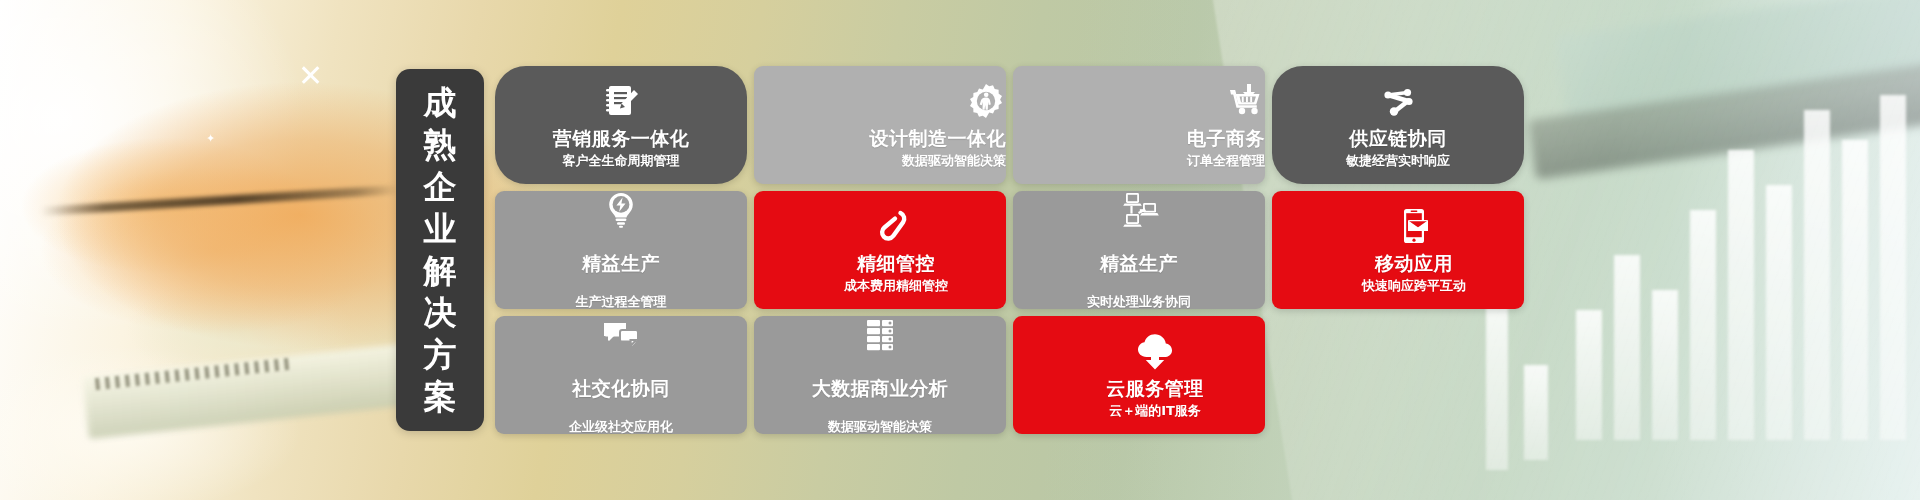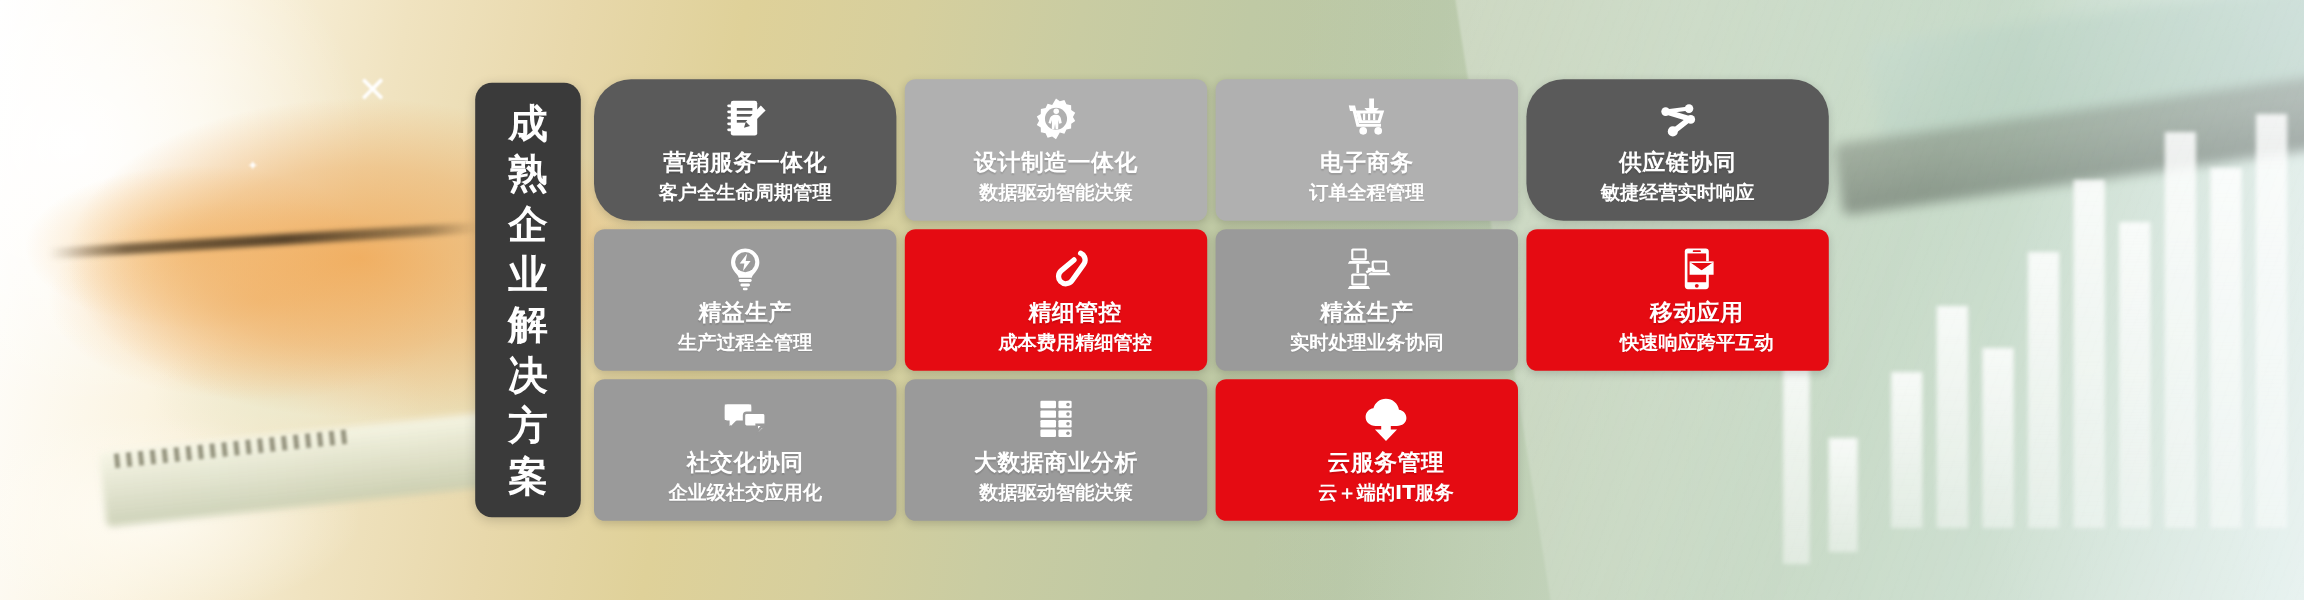--- a/index.html
+++ b/index.html
@@ -109,33 +109,33 @@
     grid-template-rows:repeat(3,118px);
     gap:7px;
   }
   .card{
     border-radius:9px;position:relative;
     display:flex;flex-direction:column;align-items:center;justify-content:center;
     box-shadow:0 2px 7px rgba(0,0,0,.16);
     color:#fff;text-align:center;
   }
   .card.dark   {background:#5a5a5a;border-radius:31px;}
-  .card.gray   {background:#b0b0b0;}
-  .card.midgray{background:#9a9a9a;}
+  .card.gray   {background:#b0b0b0;align-items:flex-end;}
+  .card.midgray{background:#9a9a9a;gap:16px;}
   .card.red    {background:#e50b12;padding-left:32px;}
   .card-icon{
     height:40px;margin-bottom:7px;display:flex;align-items:center;justify-content:center;
   }
   .card-icon svg{display:block;}
   .card-title{
     font-size:19px;font-weight:bold;letter-spacing:.5px;line-height:1.15;
     text-shadow:0 1px 1px rgba(0,0,0,.12);
   }
   .card-sub{
-    font-size:16px;font-weight:bold;margin-top:4px;line-height:1.15;
+    font-size:13px;font-weight:bold;margin-top:4px;line-height:1.15;
     text-shadow:0 1px 1px rgba(0,0,0,.10);
   }
 </style>
 </head>
 <body>
 
 <div id="banner">
 
   <div class="bg-layer bg-base"></div>
   <div class="bg-layer bg-hand"></div>

